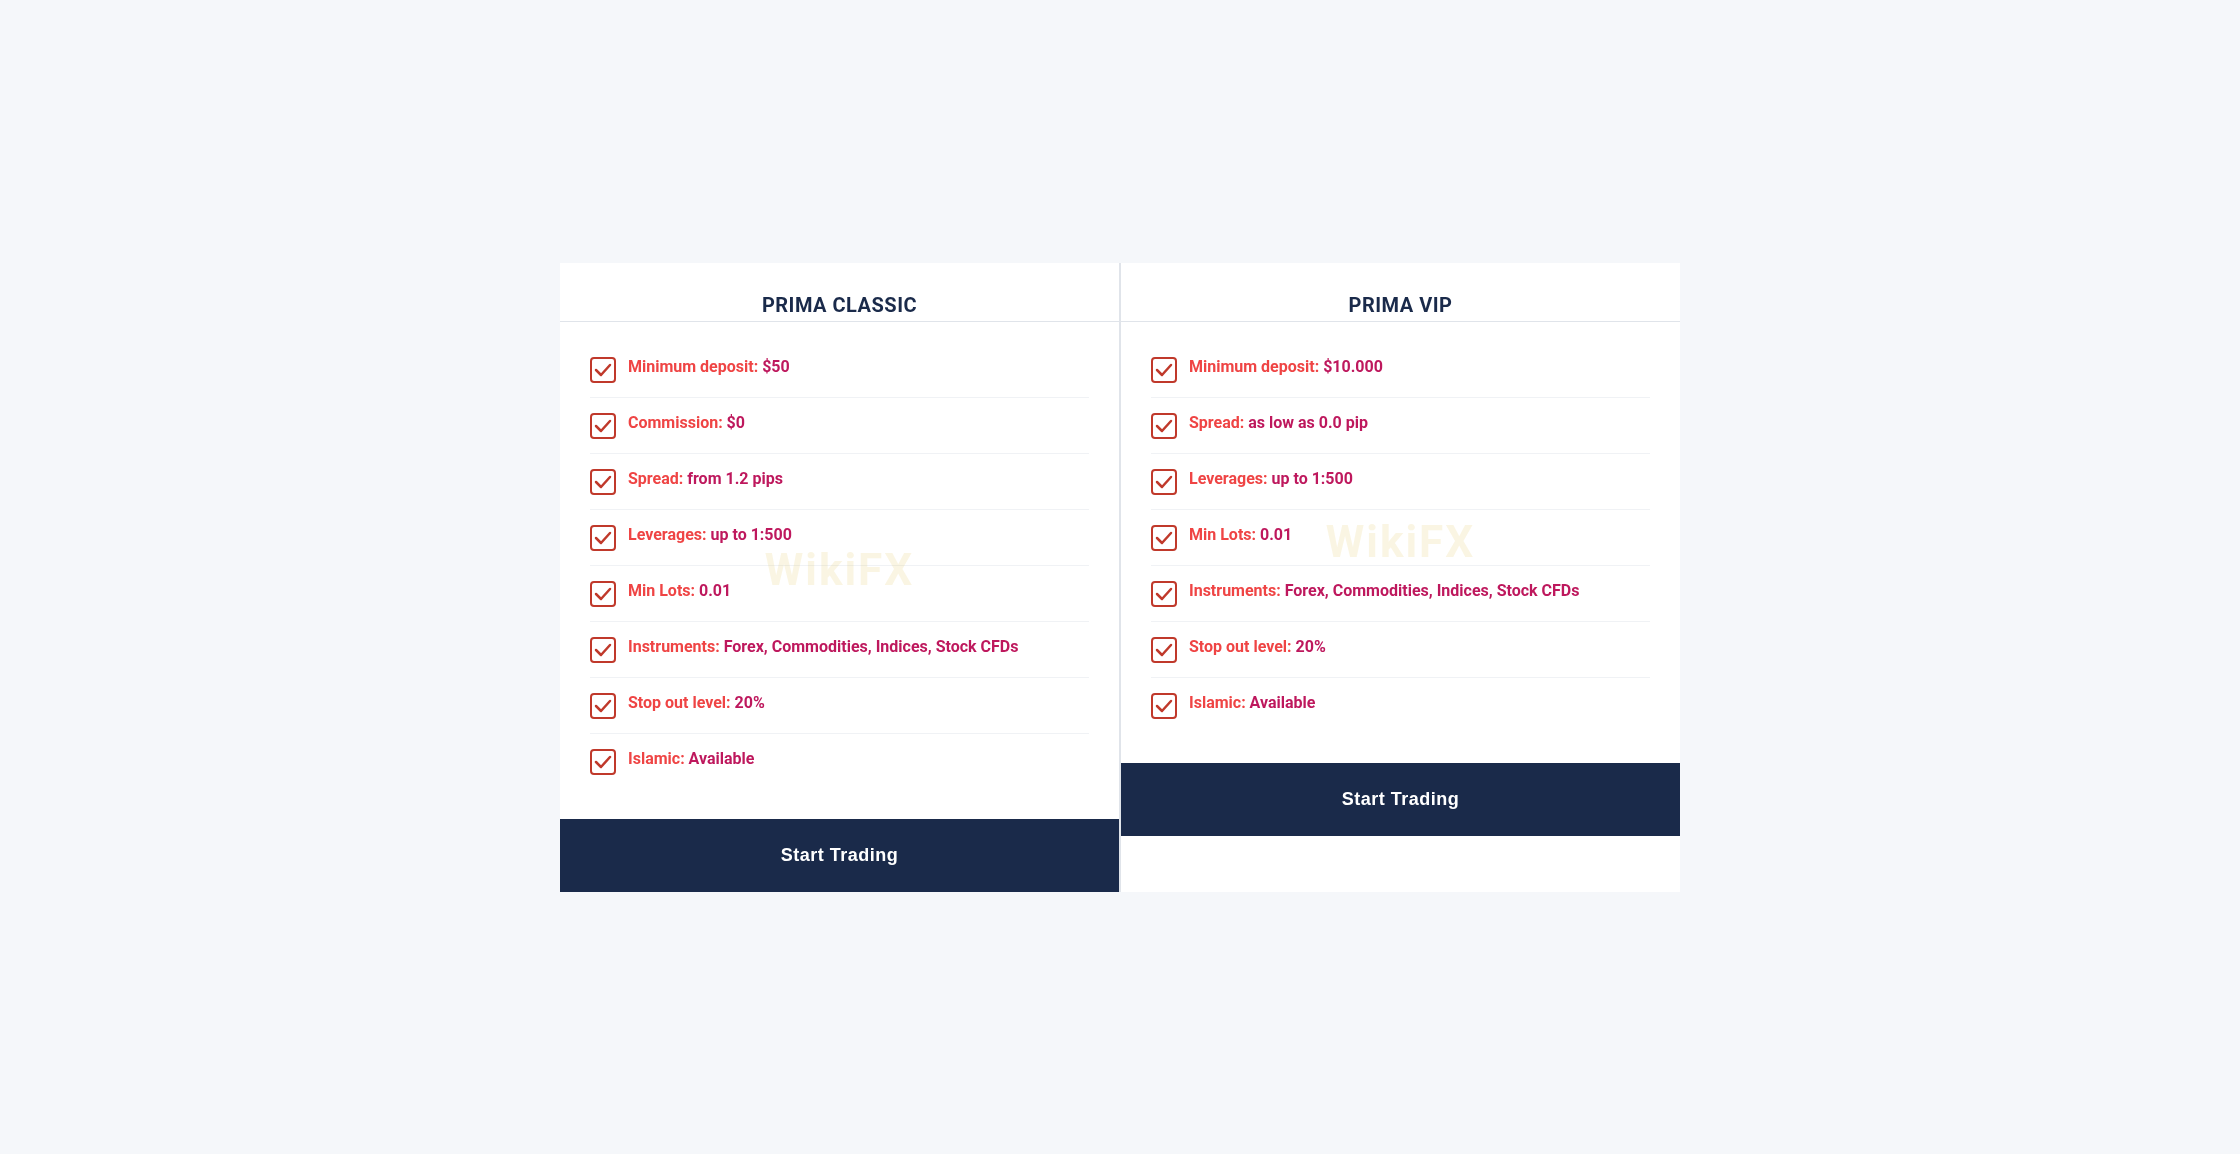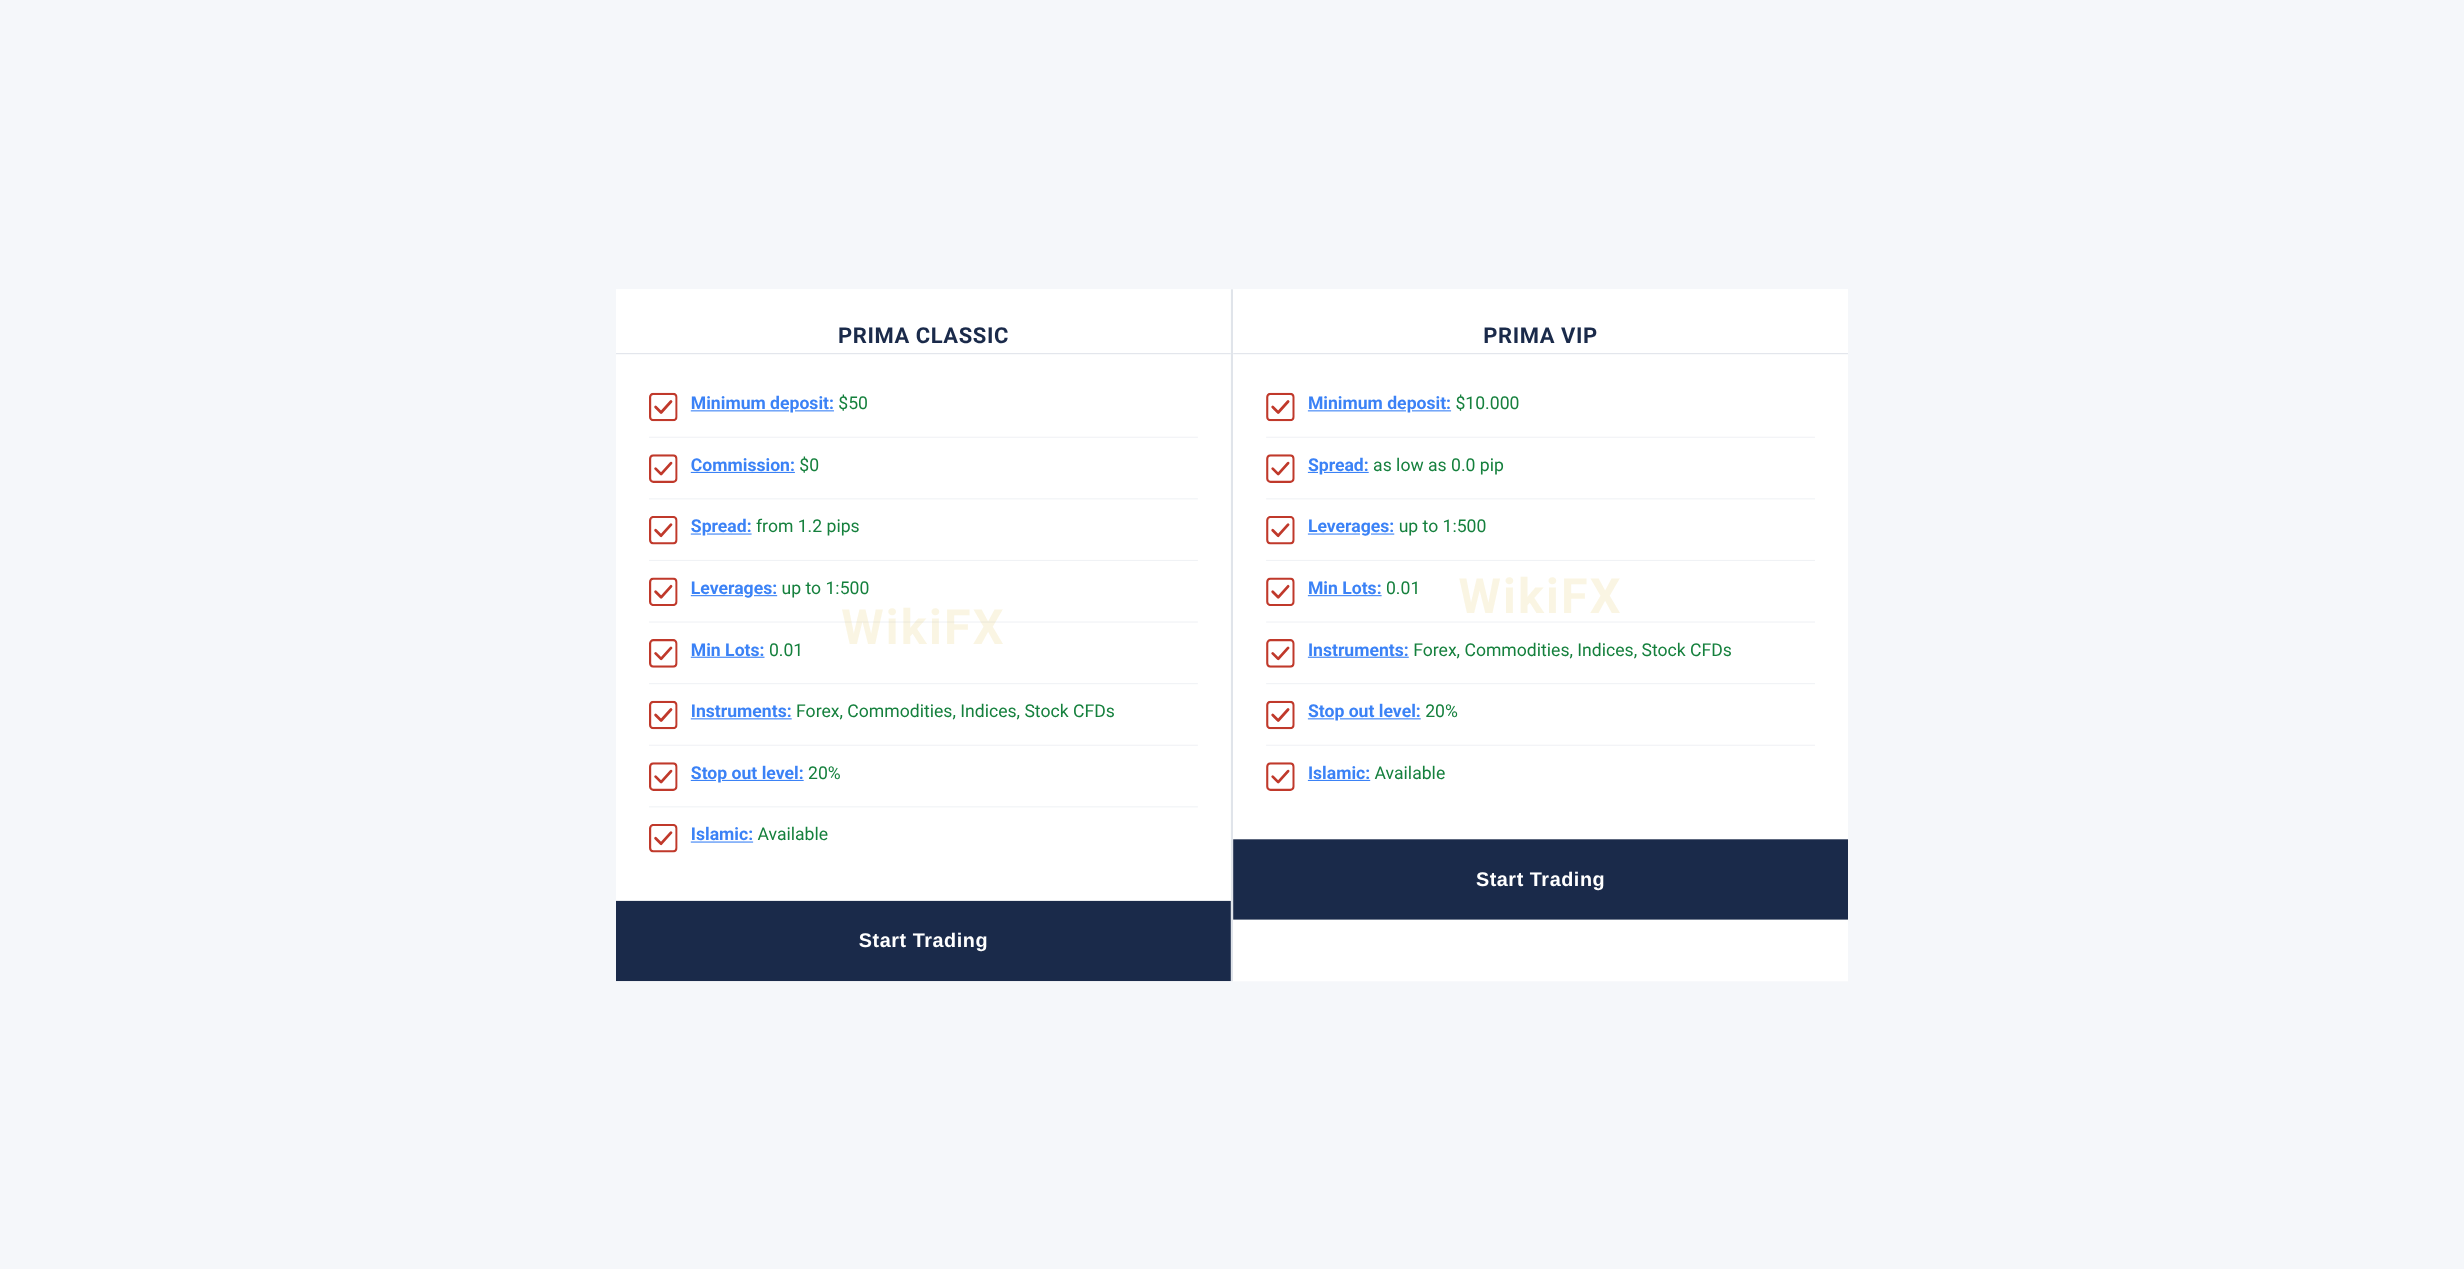--- a/index.html
+++ b/index.html
@@ -95,27 +95,26 @@
     }
 
     .feature-text {
       font-size: 16px;
       color: #1a2a4a;
       line-height: 1.4;
     }
 
     .feature-label {
       font-weight: 700;
-      color: #3b82f6;
-      text-decoration: underline;
+      color: #ef4444;
     }
 
     .feature-value {
-      font-weight: 400;
-      color: #15803d;
+      font-weight: 700;
+      color: #be185d;
     }
 
     .start-trading-btn {
       display: block;
       width: calc(100% - 0px);
       margin: 0;
       padding: 26px 20px;
       background: #1a2a4a;
       color: #fff;
       font-size: 18px;

